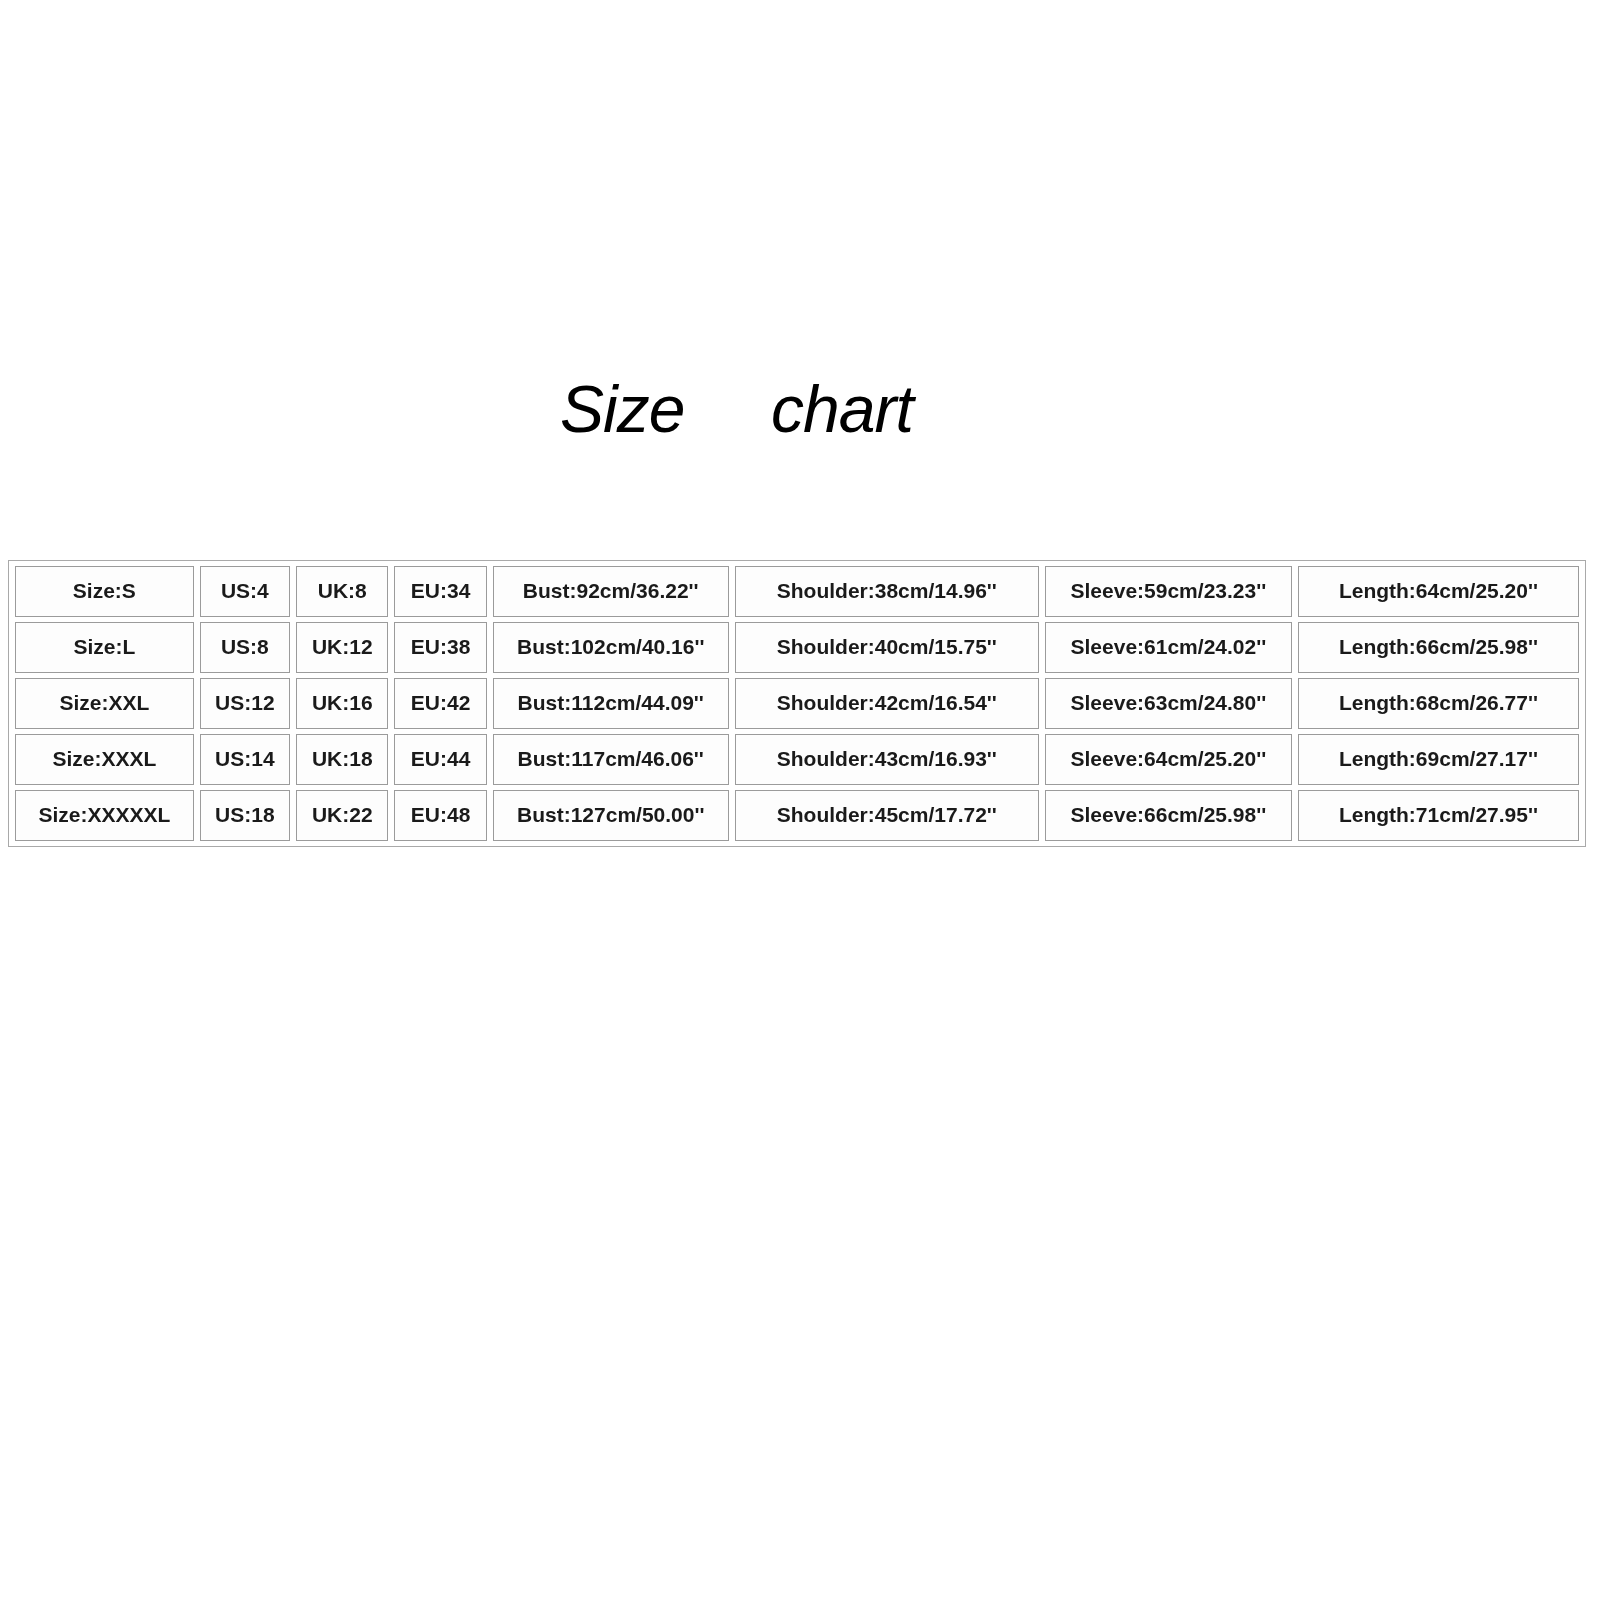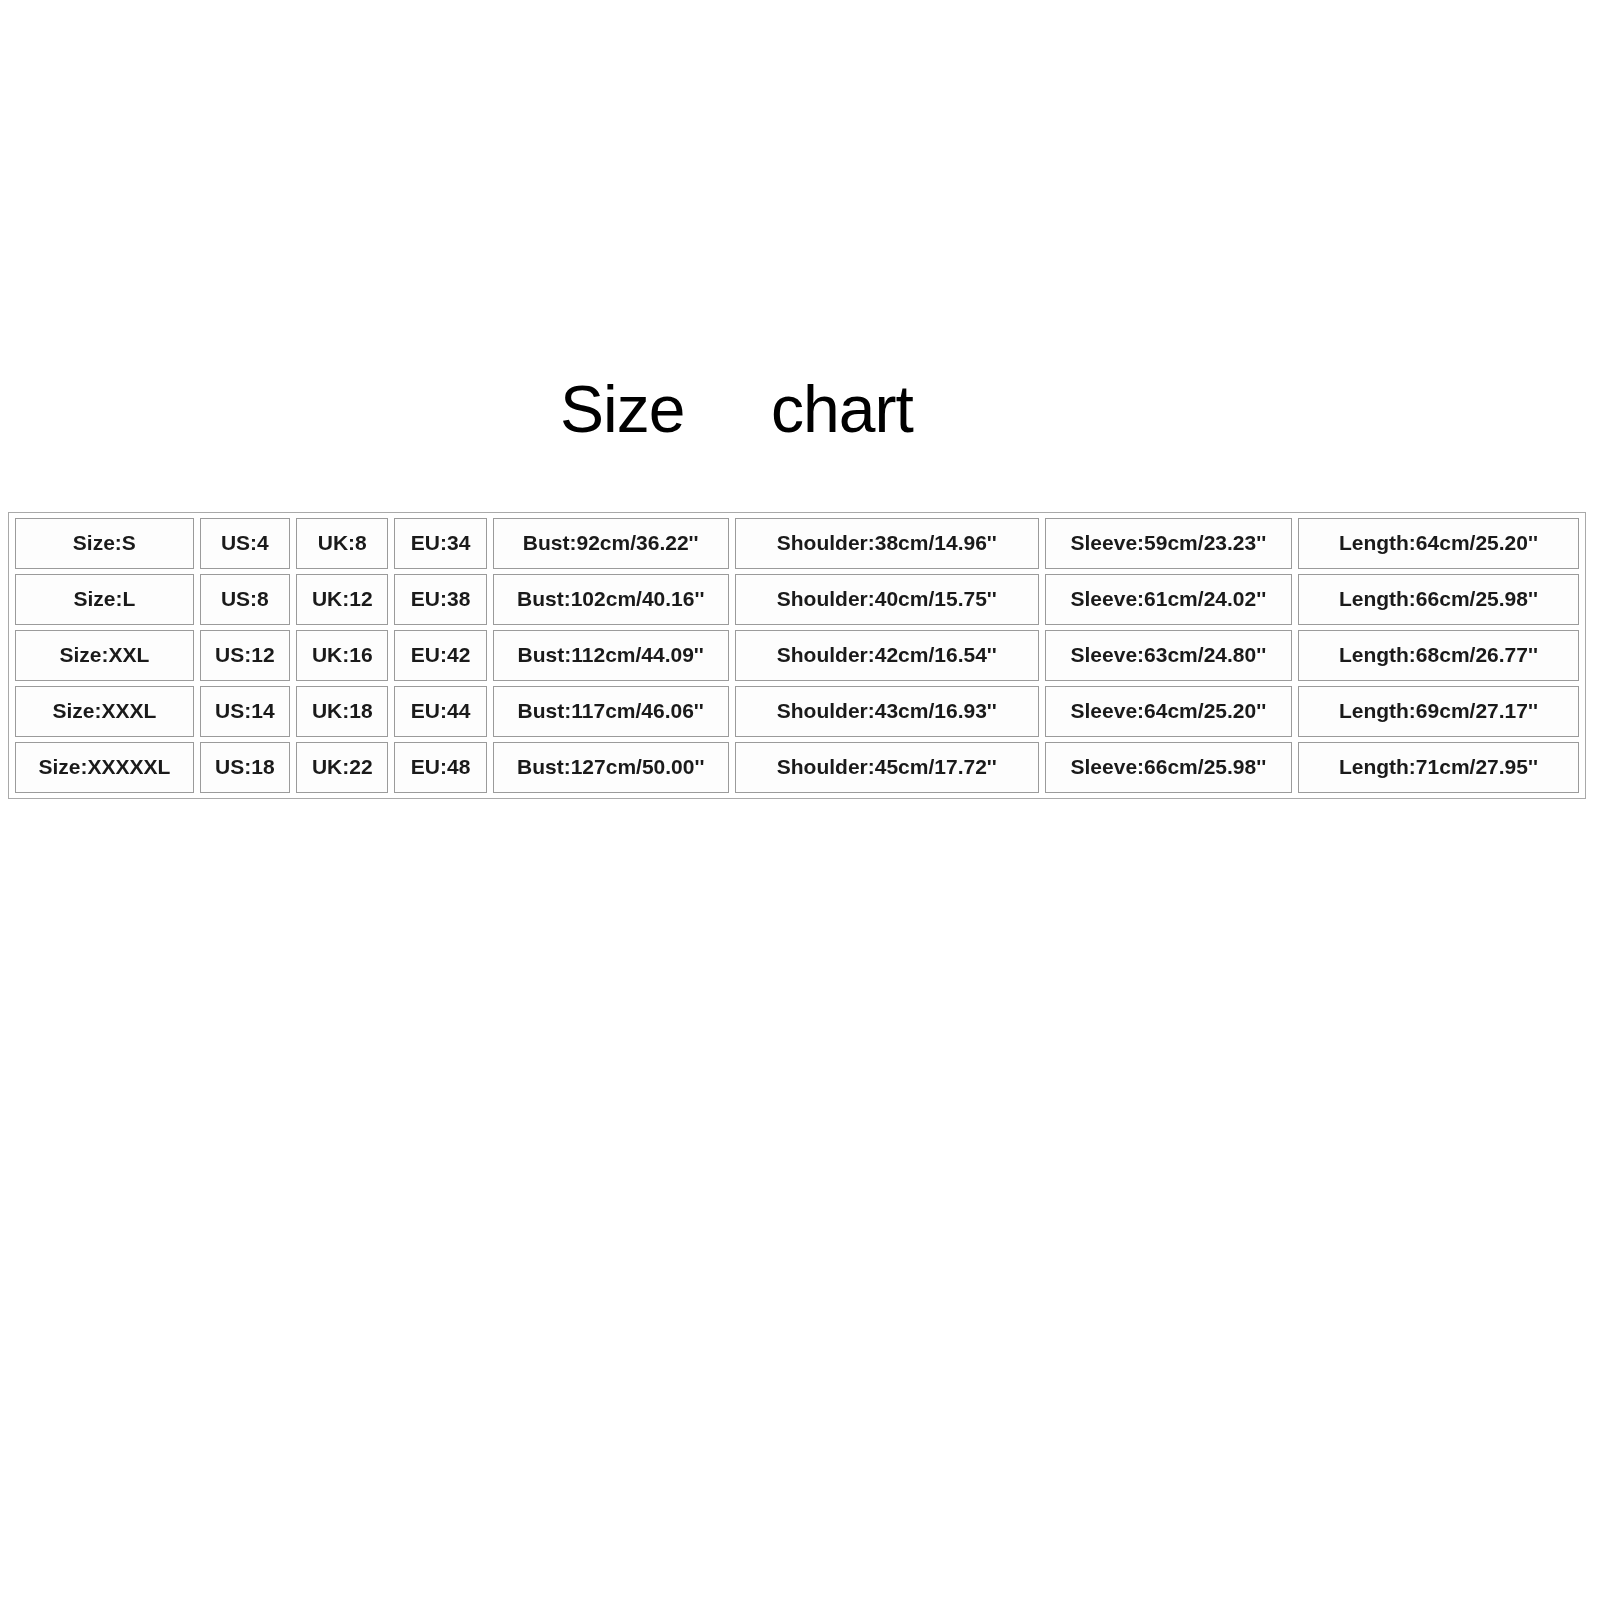--- a/index.html
+++ b/index.html
@@ -16,23 +16,24 @@
   }
   .page-title {
     margin: 372px 0 0 560px;
     font-size: 66px;
     font-weight: 400;
     line-height: 1.15;
     letter-spacing: -1px;
     word-spacing: 26px;
     color: #000000;
     white-space: pre;
+    font-style: italic;
   }
   .table-wrap {
-    margin: 64px 0 0 8px;
+    margin: 112px 0 0 8px;
     width: 1578px;
     border: 1px solid #a9a9a9;
     background: #ffffff;
     box-sizing: border-box;
   }
   table.size-table {
     border-collapse: separate;
     border-spacing: 6px 5px;
     table-layout: fixed;
     width: 100%;

